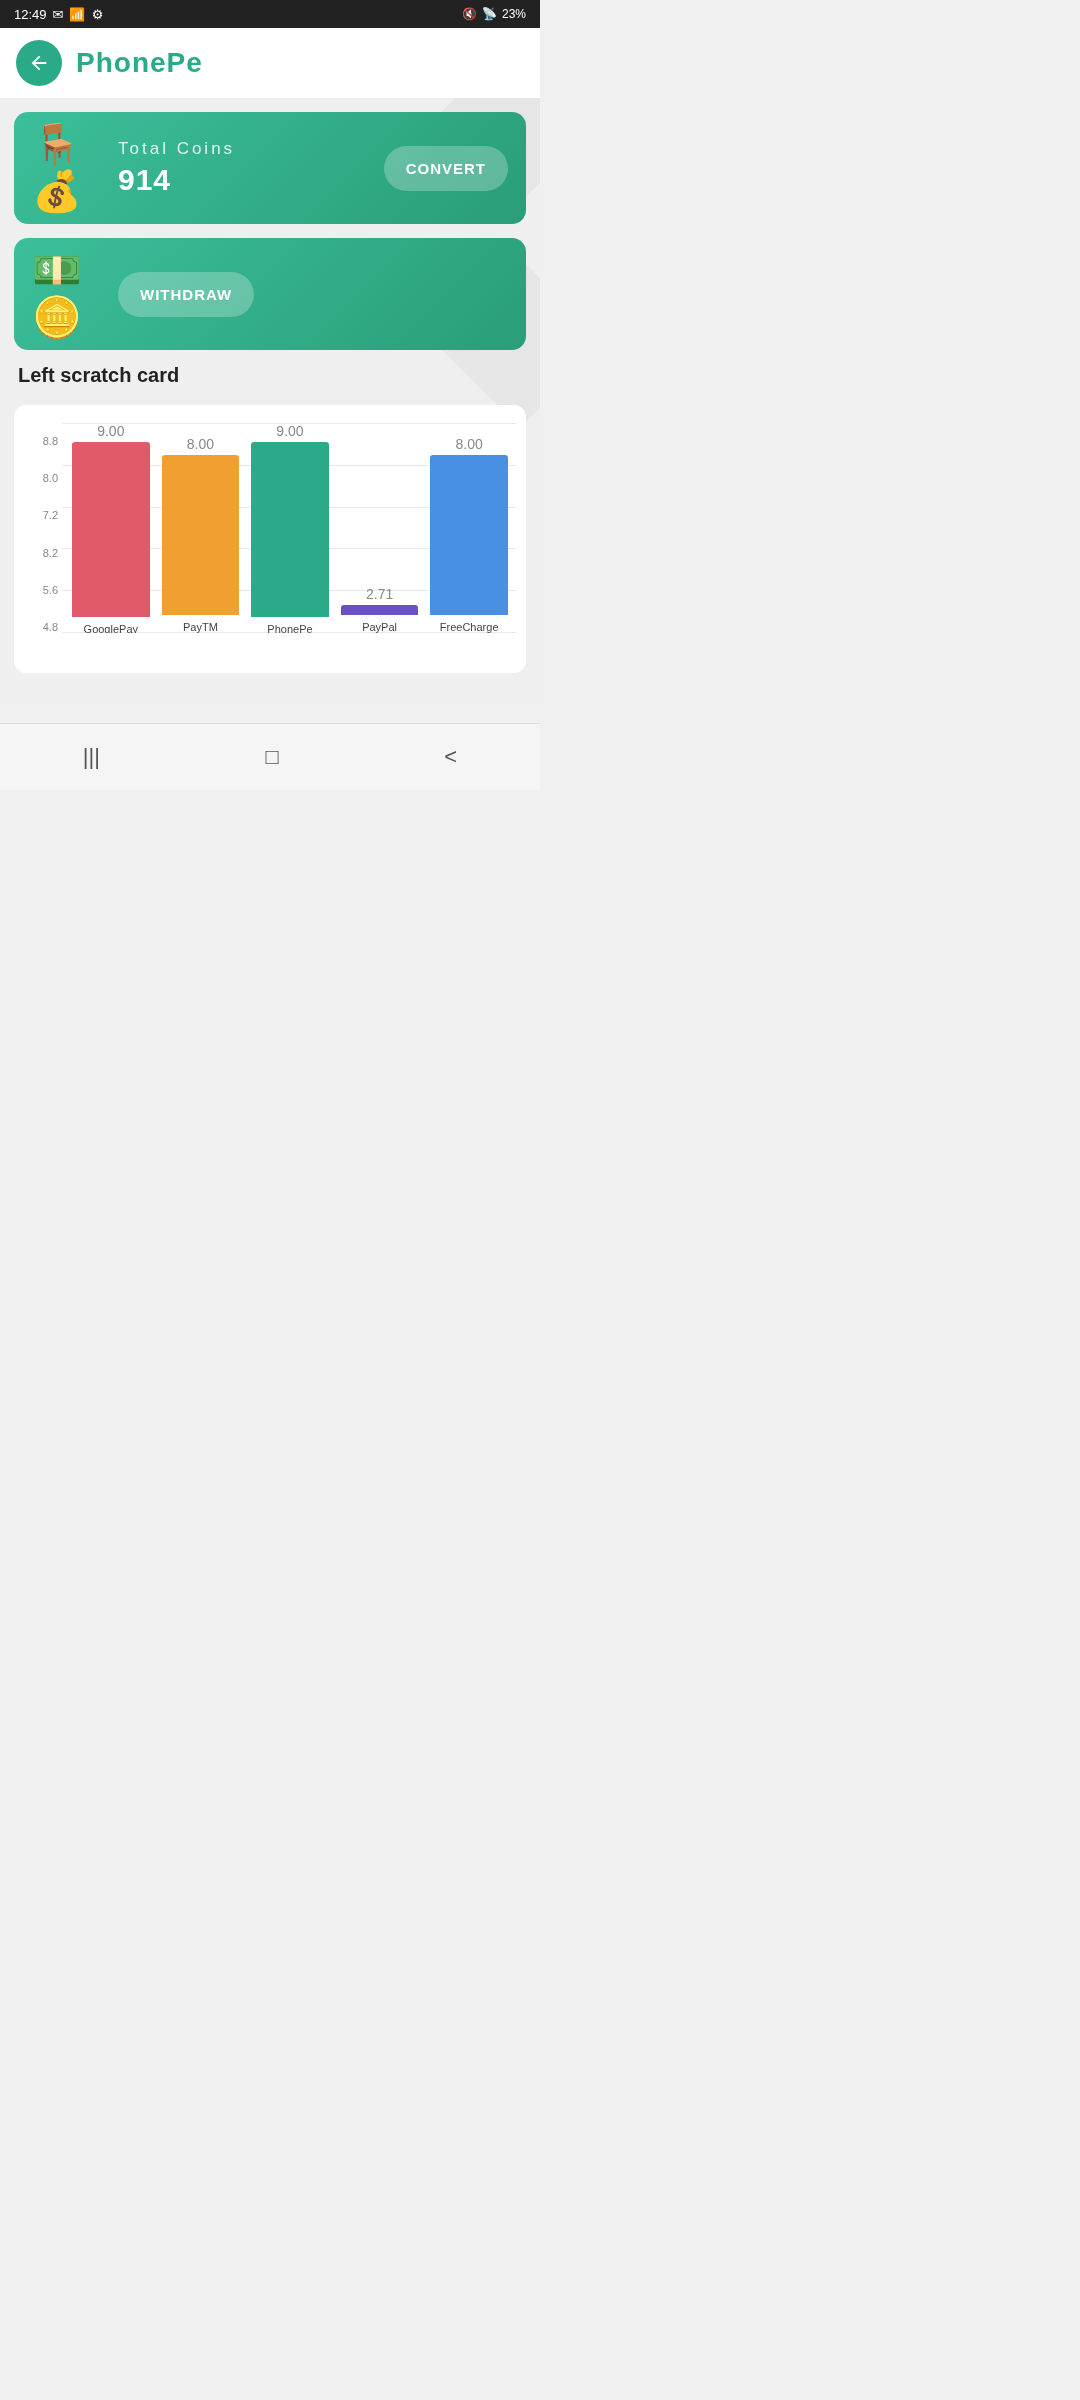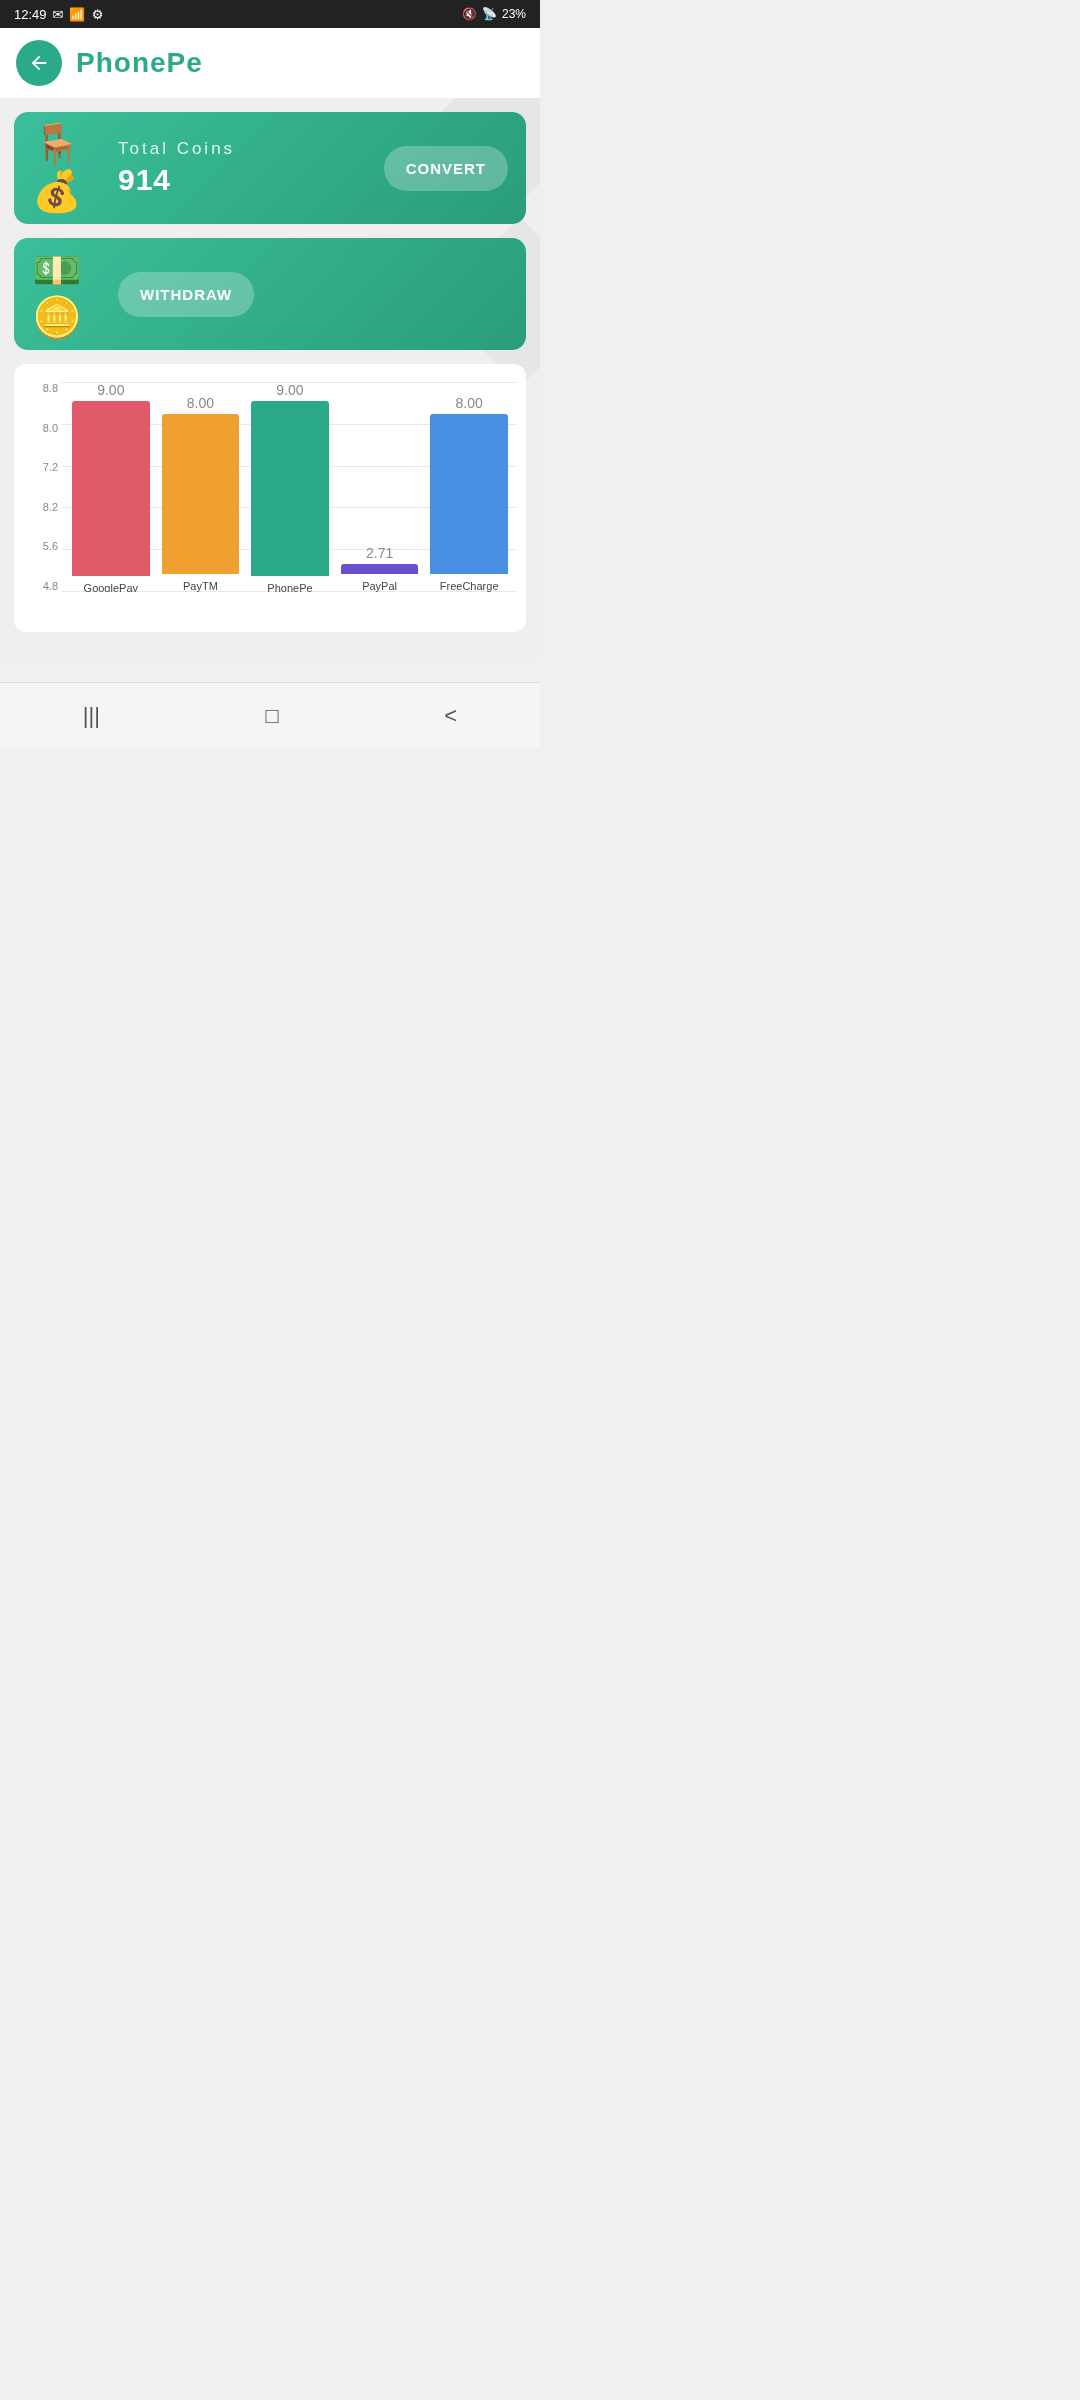--- a/index.html
+++ b/index.html
@@ -143,21 +143,21 @@
       padding-left: 40px;
       padding-bottom: 30px;
       position: relative;
       gap: 0;
     }
 
     
     .y-axis {
       position: absolute;
       left: 0;
-      top: 0;
+      top: 12px;
       bottom: 30px;
       width: 38px;
       display: flex;
       flex-direction: column;
       justify-content: space-between;
       align-items: flex-end;
       padding-right: 4px;
     }
     .y-label {
       font-size: 11px;
@@ -285,20 +285,21 @@
       <div class="card-value">914</div>
     </div>
     <button class="card-btn">CONVERT</button>
   </div>
 
   <div class="card">
     <div class="card-icon">💵🪙</div>
     <button class="card-btn">WITHDRAW</button>
   </div>
 
+  <div class="section-title">Left scratch card</div>
 
   <div class="chart-wrapper">
     <div class="chart-area">
 
       <div class="y-axis" id="y-axis">
           <span class="y-label">8.8</span>
           <span class="y-label">8.0</span>
           <span class="y-label">7.2</span>
           <span class="y-label">8.2</span>
           <span class="y-label">5.6</span>

